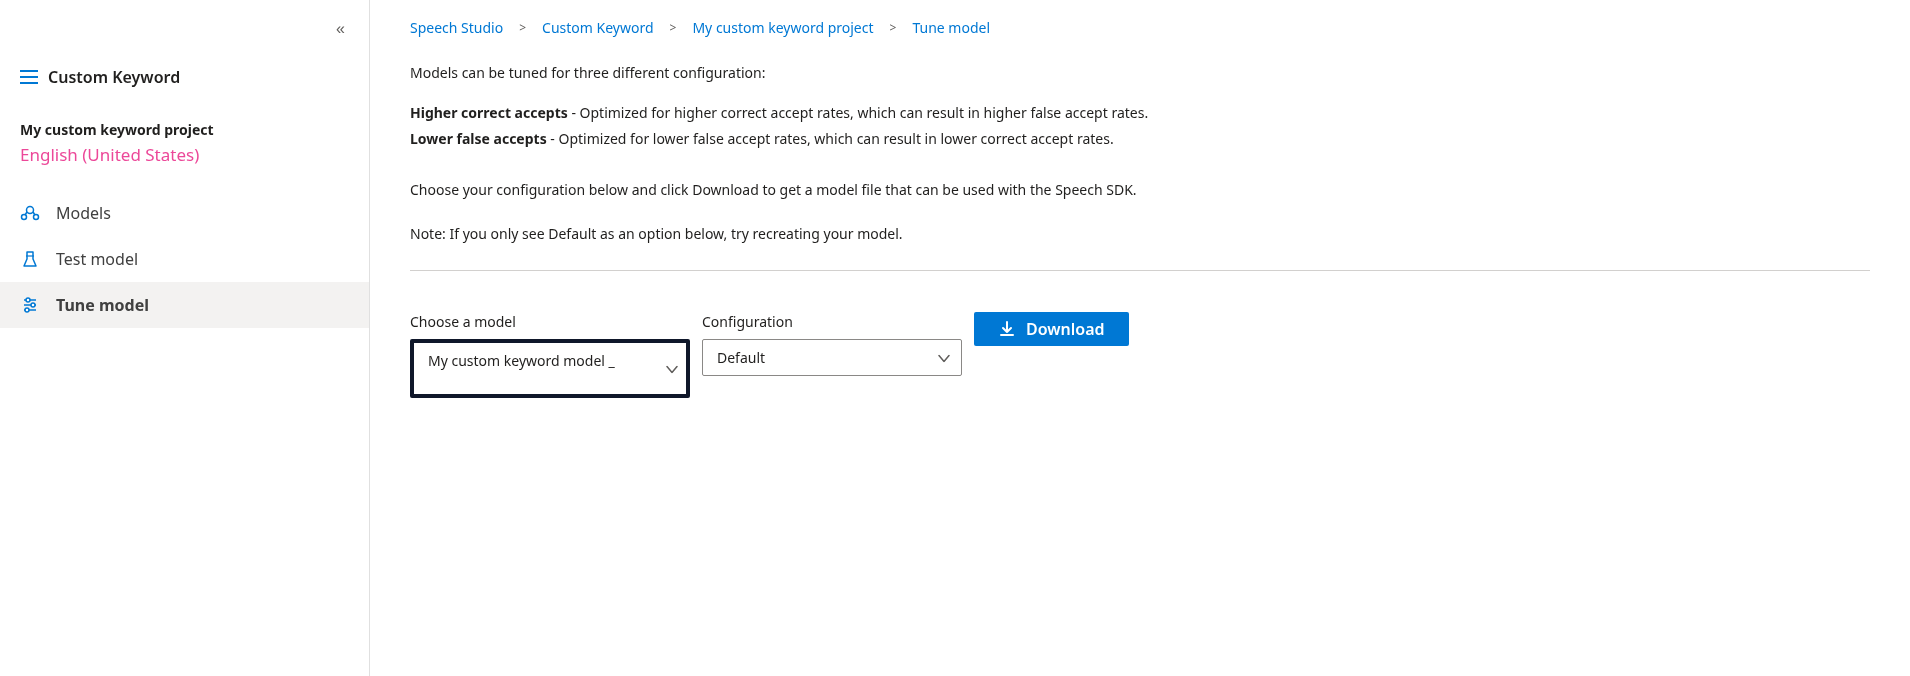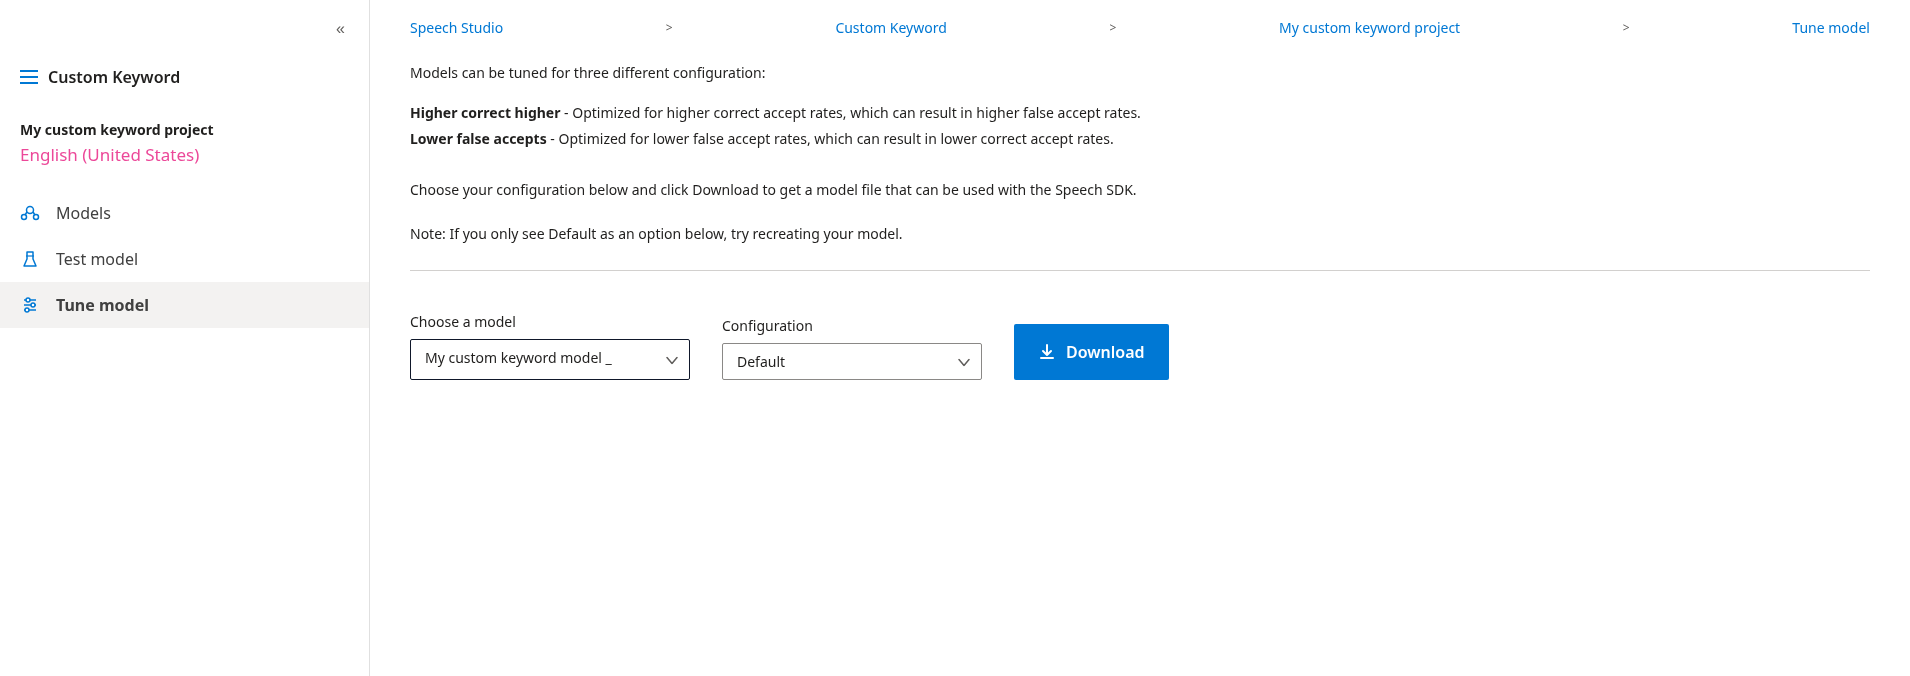--- a/index.html
+++ b/index.html
@@ -122,21 +122,20 @@
       padding: 0;
     }
 
     
     .breadcrumb {
       display: flex;
       align-items: center;
       gap: 16px;
       padding: 18px 40px 20px 40px;
       font-size: 14px;
-      justify-content: space-between;
     }
 
     .breadcrumb-item {
       color: #0078d4;
       cursor: pointer;
       text-decoration: none;
     }
 
     .breadcrumb-separator {
       color: #605e5c;
@@ -194,22 +193,22 @@
 
     .divider {
       border: none;
       border-top: 1px solid #d2d0ce;
       margin: 8px 0 32px 0;
     }
 
     
     .controls-row {
       display: flex;
-      align-items: flex-end;
-      gap: 32px;
+      align-items: flex-start;
+      gap: 12px;
       margin-top: 41px;
     }
 
     .control-group {
       display: flex;
       flex-direction: column;
       gap: 8px;
     }
 
     .control-label {
@@ -220,23 +219,23 @@
 
     .select-wrapper {
       position: relative;
       display: inline-block;
     }
 
     .model-select {
       appearance: none;
       -webkit-appearance: none;
       background: #ffffff;
-      border: 1px solid #0f172a;
+      border: 4px solid #0f172a;
       border-radius: 2px;
-      padding: 8px 40px 12px 14px;
+      padding: 8px 40px 24px 14px;
       font-size: 14px;
       color: #201f1e;
       cursor: pointer;
       width: 280px;
       font-family: inherit;
     }
 
     .config-select {
       appearance: none;
       -webkit-appearance: none;
@@ -267,21 +266,21 @@
       background: #0078d4;
       color: #ffffff;
       border: none;
       border-radius: 2px;
       padding: 4px 24px;
       font-size: 16px;
       font-weight: 600;
       cursor: pointer;
       font-family: inherit;
       white-space: nowrap;
-      height: 56px;
+      height: 34px;
     }
 
     .download-icon-svg {
       width: 18px;
       height: 18px;
       fill: none;
       stroke: #ffffff;
       stroke-width: 2;
     }
   </style>
@@ -353,21 +352,21 @@
     <span class="breadcrumb-separator">&gt;</span>
     <span class="breadcrumb-current">Tune model</span>
   </nav>
 
   <div class="content-body">
 
     <div class="description-list">
       <p class="intro">Models can be tuned for three different configuration:</p>
 
       <p class="config-item">
-        <b>Higher correct higher</b><span> - Optimized for higher correct accept rates, which can result in higher false accept rates.</span>
+        <b>Higher correct accepts</b><span> - Optimized for higher correct accept rates, which can result in higher false accept rates.</span>
       </p>
       <p class="config-item">
         <b>Lower false accepts</b><span> - Optimized for lower false accept rates, which can result in lower correct accept rates.</span>
       </p>
 
       <p class="choose-text">Choose your configuration below and click Download to get a model file that can be used with the Speech SDK.</p>
       <p class="note-text">Note: If you only see Default as an option below, try recreating your model.</p>
     </div>
 
     <hr class="divider">

